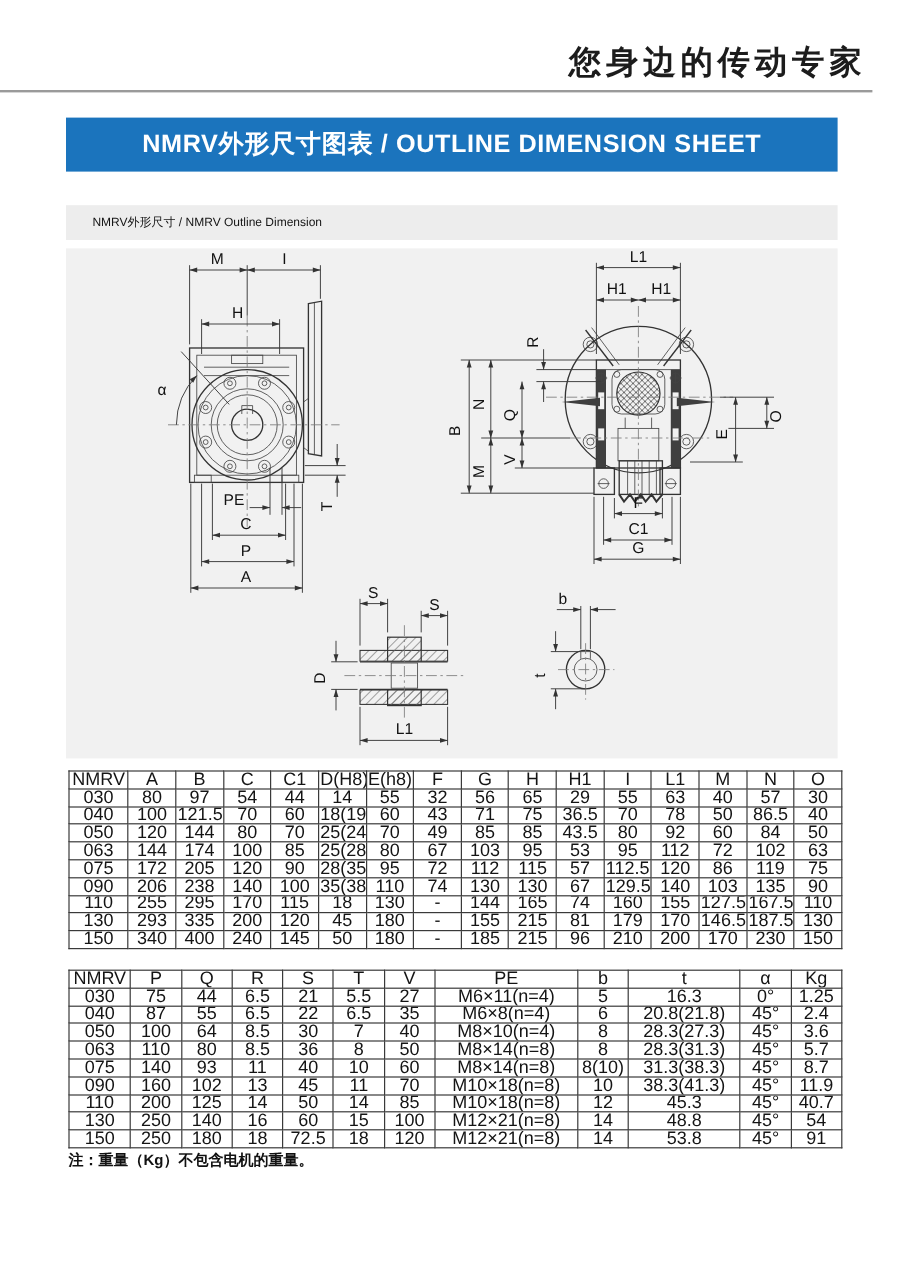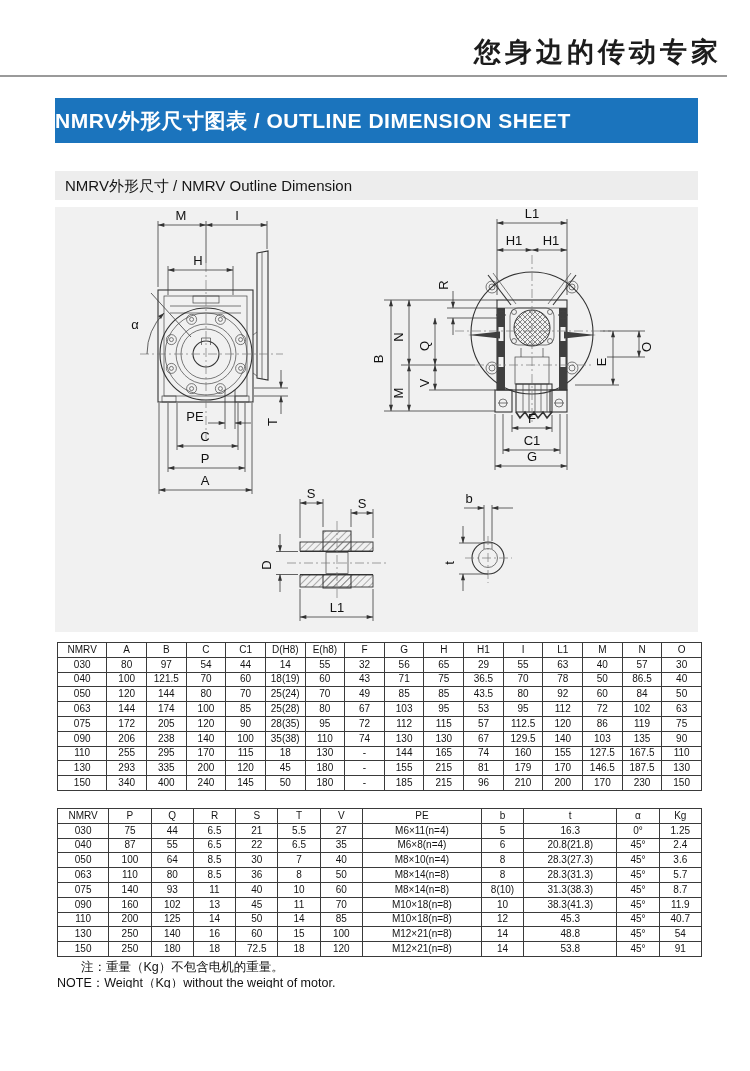--- a/index.html
+++ b/index.html
@@ -2,43 +2,43 @@
 <html><head>
 <meta charset="utf-8">
 <style>
   html,body{margin:0;padding:0;background:#fff;}
   .page{position:relative;width:750px;height:988px;background:#ffffff;overflow:hidden;
         font-family:"Liberation Sans",sans-serif;color:#1a1a1a;}
   .slogan{position:absolute;top:34px;right:28px;font-size:27px;font-weight:700;
           font-family:"DejaVu Serif",serif;letter-spacing:4px;color:#1c1c1c;}
   .topline{position:absolute;top:75px;left:0;width:727px;height:2px;background:#9a9a9a;}
   .banner{position:absolute;top:98px;left:55px;width:643px;height:45px;background:#1b74bd;
-          color:#fff;font-size:21px;font-weight:700;text-align:left;line-height:45px;letter-spacing:.5px;}
+          color:#fff;font-size:21px;font-weight:700;text-align:center;line-height:45px;letter-spacing:.5px;}
   .section-bar{position:absolute;top:171px;left:55px;width:643px;height:29px;background:#ededed;
-          font-size:15px;line-height:29px;padding-left:10px;box-sizing:border-box;color:#151515;}
+          font-size:10px;line-height:29px;padding-left:22px;box-sizing:border-box;color:#151515;}
   .drawing-panel{position:absolute;top:207px;left:55px;width:643px;height:425px;background:#f1f1f1;}
   svg{display:block;}
   .ol{stroke:#333;fill:none;stroke-width:1.1;}
   .tl{stroke:#444;fill:none;stroke-width:0.7;}
   .dim{stroke:#3c3c3c;fill:none;stroke-width:0.8;}
   .cl{stroke:#7a7a7a;fill:none;stroke-width:0.7;stroke-dasharray:9 3 2 3;}
   .dk{fill:#3f3f3f;stroke:none;}
   .lbl{font-family:"Liberation Sans",sans-serif;font-size:13px;fill:#111;text-anchor:middle;}
   .dimtable{position:absolute;left:57px;width:645px;border-collapse:collapse;table-layout:fixed;
-        font-size:10px;color:#141414;}
+        font-size:15px;color:#141414;}
   .dimtable th,.dimtable td{border:1px solid #3a3a3a;text-align:center;vertical-align:middle;
         padding:0 1px;height:13.8px;line-height:12px;font-weight:400;overflow:hidden;white-space:nowrap;}
   #table1{top:642px;}
   #table2{top:808px;}
   #table1 th:first-child{width:7.2%;}
   #table2 th:nth-child(1){width:7.5%;}
   #table2 th:nth-child(8){width:18%;}
   #table2 th:nth-child(10){width:14%;}
   .notes{position:absolute;left:57px;top:959px;font-size:12.5px;line-height:16px;color:#111;}
-  .note-cn{font-weight:400;margin-left:24px;}
+  .note-cn{font-weight:700;}
   .note-en{font-weight:400;}
   .footline{position:absolute;top:1013px;left:0;width:750px;height:1px;background:#e0e0e0;}
   .page-tab{position:absolute;top:1014px;left:720px;width:30px;height:57px;background:#c3c3c3;}
   .page-num{position:absolute;top:22px;left:0;width:30px;text-align:center;font-size:13.5px;color:#f7f7f7;}
 </style>
 </head>
 <body>
 
 <div class="page">
 
@@ -656,21 +656,20 @@
           <td>14</td>
           <td>53.8</td>
           <td>45°</td>
           <td>91</td>
         </tr>
       </tbody>
   </table>
 
   <div class="notes">
     <div class="note-cn">注：重量（Kg）不包含电机的重量。</div>
-    <div class="note-en">NOTE：Weight（Kg）without the weight of motor.</div>
   </div>
 
   <div class="footline"></div>
   <div class="page-tab">
     <div class="page-num">104</div>
   </div>
 
 </div>
 
 </body></html>

